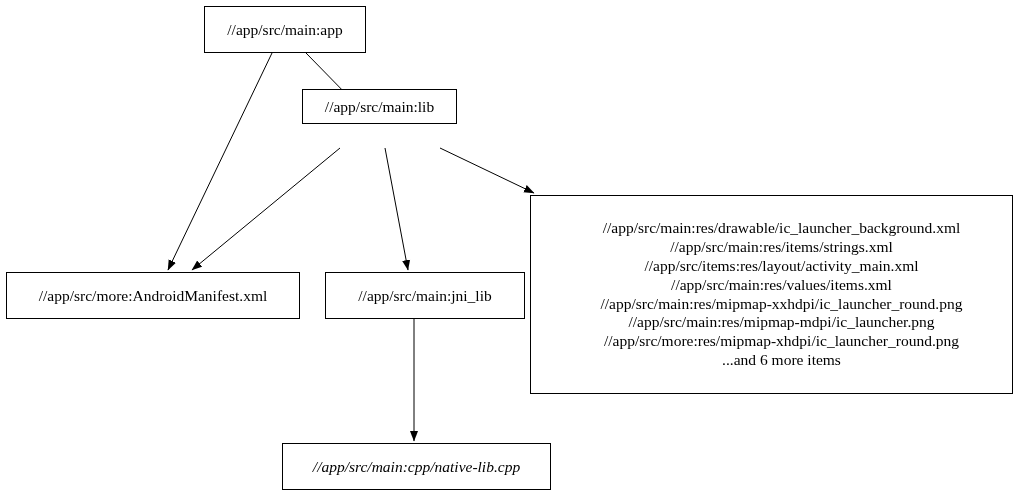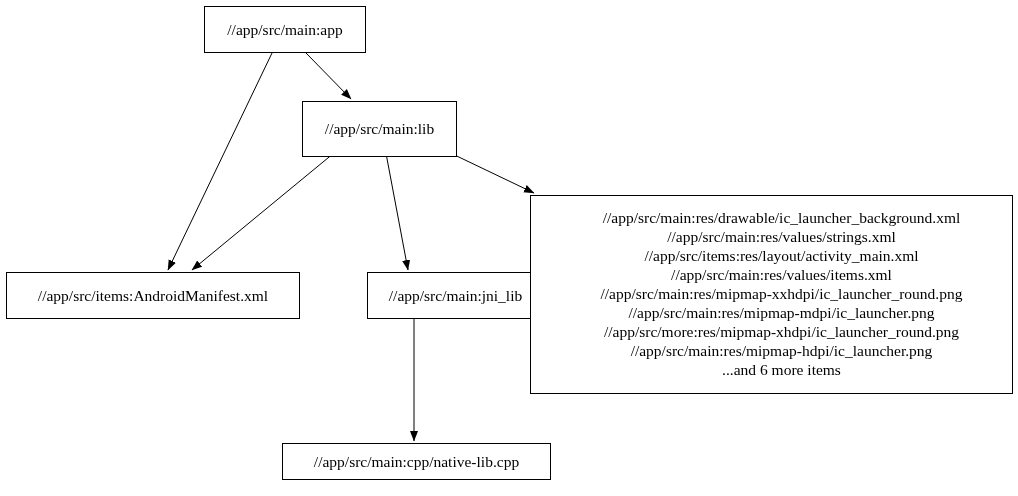--- a/index.html
+++ b/index.html
@@ -37,24 +37,24 @@
     justify-content: center;
     font-size: 15.5px;
     white-space: nowrap;
   }
   .node-multi {
     flex-direction: column;
     line-height: 18.9px;
     padding-left: 20px;
   }
   .node-app      { left: 204px; top: 6px;   width: 162px; height: 47px; }
-  .node-lib      { left: 302px; top: 101px; width: 155px; height: 56px; }
+  .node-lib      { left: 302px; top: 89px; width: 155px; height: 35px; }
   .node-manifest { left: 6px;   top: 272px; width: 294px; height: 47px; }
-  .node-jni      { left: 325px; top: 272px; width: 177px; height: 47px; margin-left: 42px; }
-  .node-cpp      { left: 282px; top: 443px; width: 269px; height: 37px; }
+  .node-jni      { left: 325px; top: 272px; width: 200px; height: 47px; }
+  .node-cpp      { left: 282px; top: 443px; width: 269px; height: 47px; font-style: italic; }
   .node-res      { left: 530px; top: 195px; width: 483px; height: 199px; }
 </style>
 </head>
 <body>
 
 <div id="canvas">
 
   <svg id="edges" viewBox="0 0 1018 496">
     <defs>
       <marker id="arrow" markerWidth="11" markerHeight="9" refX="10" refY="4.5" orient="auto" markerUnits="userSpaceOnUse">
@@ -66,31 +66,30 @@
     <line x1="340" y1="148" x2="192" y2="270" marker-end="url(#arrow)"></line>
     <line x1="385" y1="148" x2="408" y2="270" marker-end="url(#arrow)"></line>
     <line x1="440" y1="148" x2="534" y2="193" marker-end="url(#arrow)"></line>
     <line x1="414" y1="319" x2="414" y2="441" marker-end="url(#arrow)"></line>
   </svg>
 
   <div class="node node-app">//app/src/main:app</div>
 
   <div class="node node-lib">//app/src/main:lib</div>
 
-  <div class="node node-manifest">//app/src/items:AndroidManifest.xml</div>
+  <div class="node node-manifest">//app/src/more:AndroidManifest.xml</div>
 
   <div class="node node-jni">//app/src/main:jni_lib</div>
 
   <div class="node node-cpp">//app/src/main:cpp/native-lib.cpp</div>
 
   <div class="node node-multi node-res">
     <div>//app/src/main:res/drawable/ic_launcher_background.xml</div>
-    <div>//app/src/main:res/values/strings.xml</div>
+    <div>//app/src/main:res/items/strings.xml</div>
     <div>//app/src/items:res/layout/activity_main.xml</div>
     <div>//app/src/main:res/values/items.xml</div>
     <div>//app/src/main:res/mipmap-xxhdpi/ic_launcher_round.png</div>
     <div>//app/src/main:res/mipmap-mdpi/ic_launcher.png</div>
     <div>//app/src/more:res/mipmap-xhdpi/ic_launcher_round.png</div>
-    <div>//app/src/main:res/mipmap-hdpi/ic_launcher.png</div>
     <div>...and 6 more items</div>
   </div>
 
 </div>
 
 </body></html>

